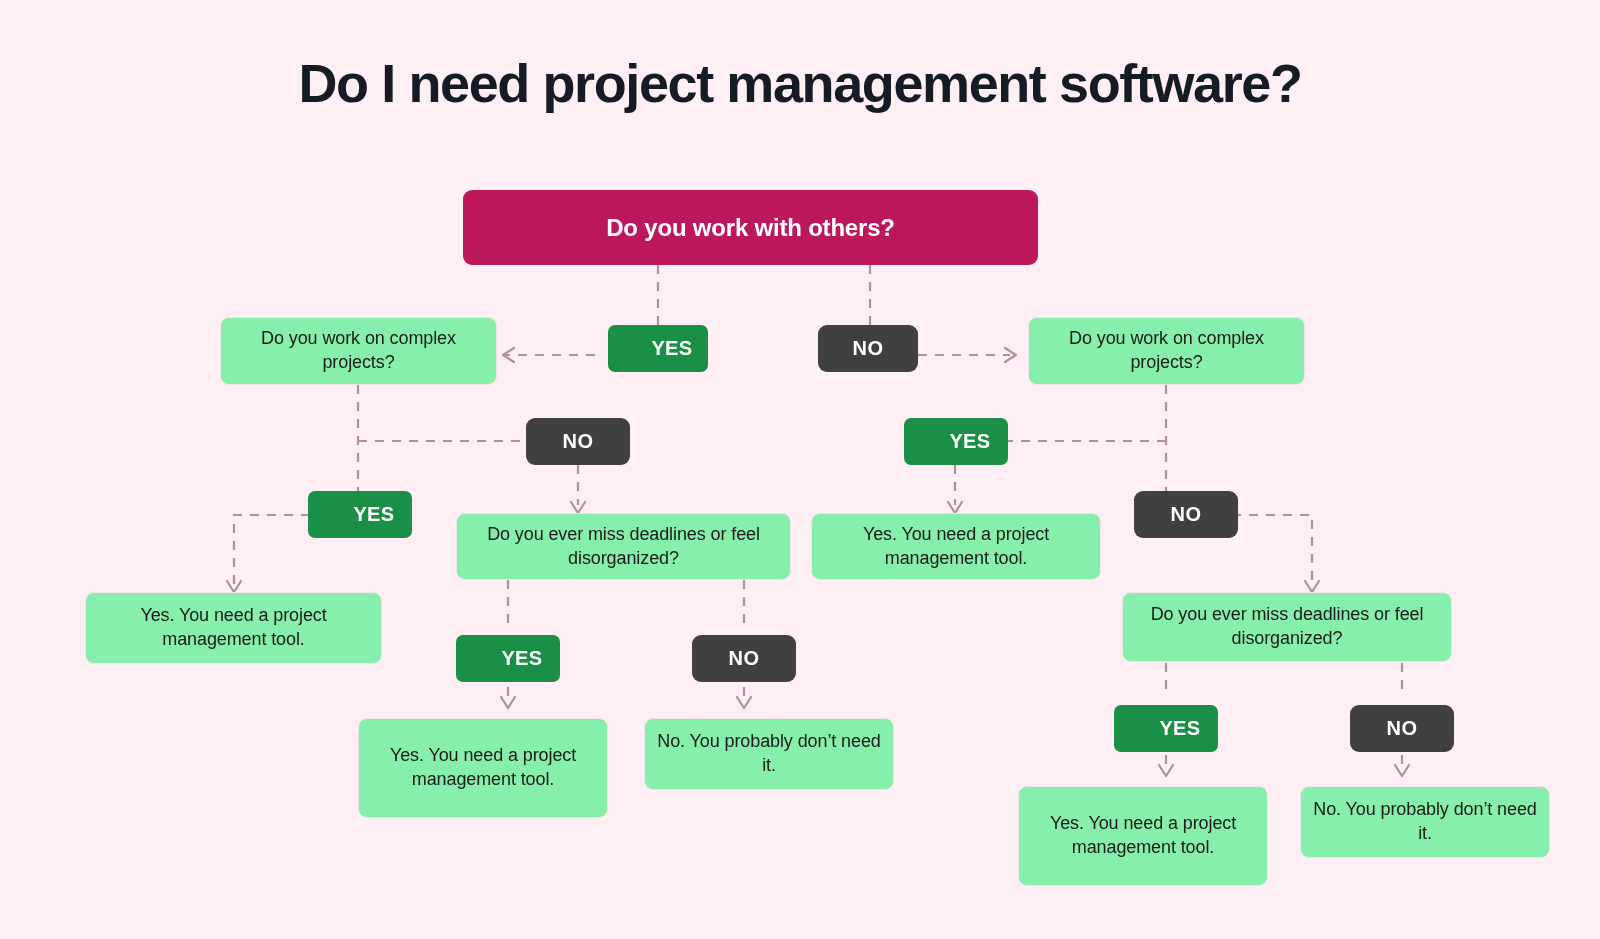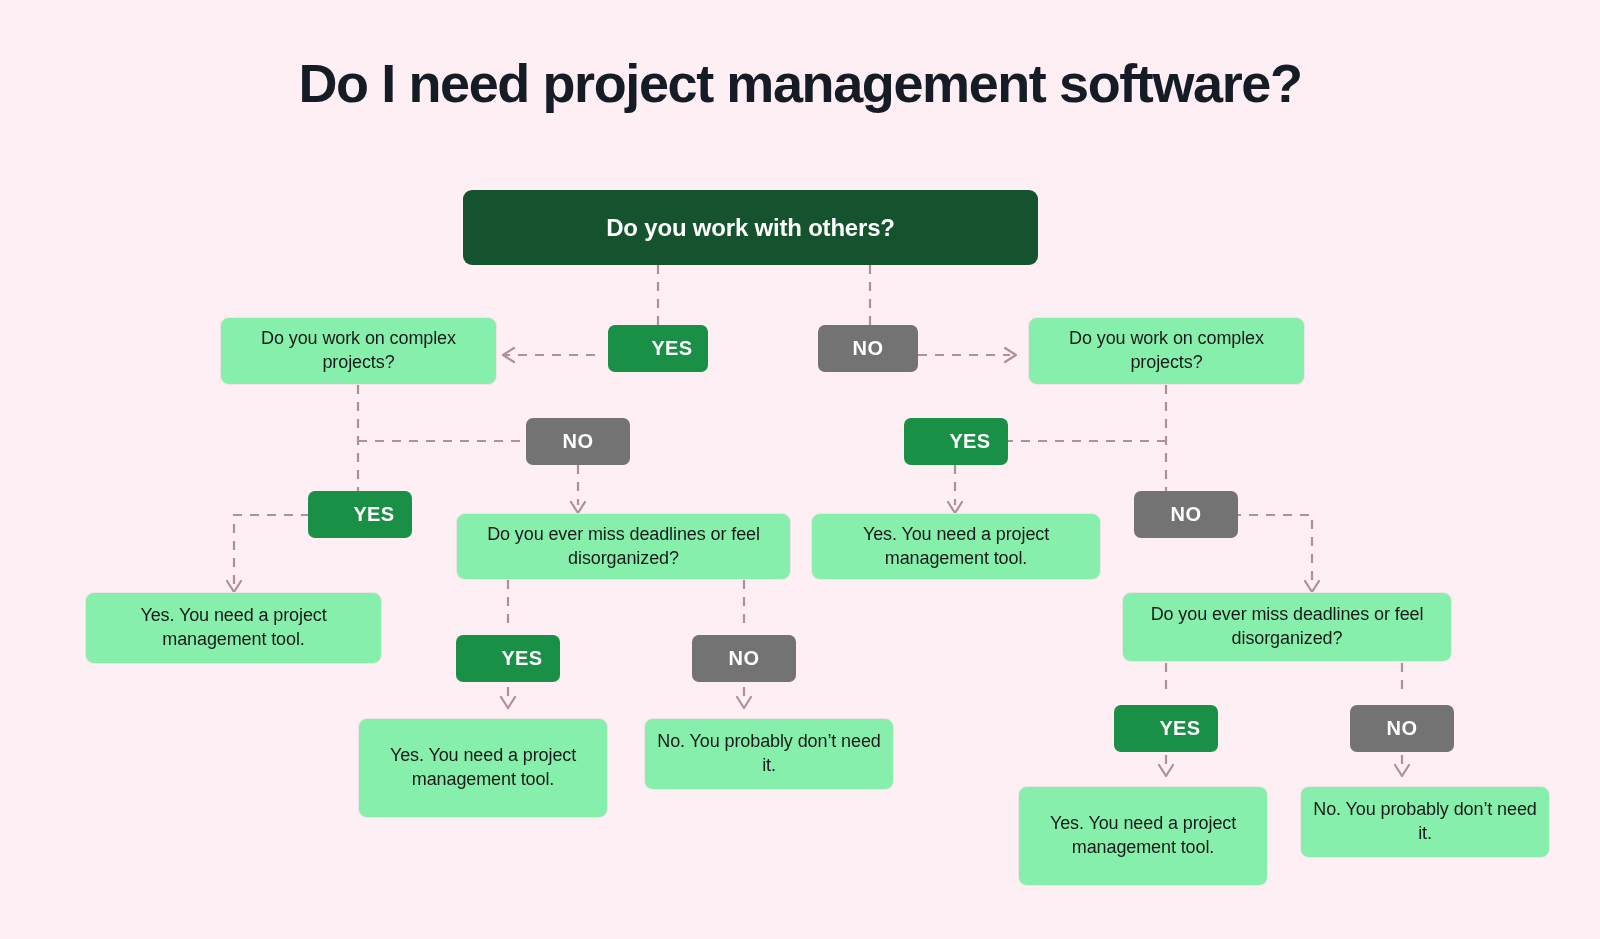--- a/index.html
+++ b/index.html
@@ -61,21 +61,21 @@
   .node {
     position: absolute;
     box-sizing: border-box;
     display: flex;
     align-items: center;
     justify-content: center;
     text-align: center;
   }
 
   .node-root {
-    background: #14532d;
+    background: #be185d;
     color: #ffffff;
     border-radius: 9px;
     font-size: 24px;
     font-weight: 700;
     letter-spacing: -0.2px;
   }
 
   .node-question,
   .node-result {
     background: #86efac;
@@ -95,21 +95,21 @@
     display: flex;
     align-items: center;
     justify-content: center;
     border-radius: 7px;
     color: #ffffff;
     font-size: 20px;
     font-weight: 700;
     letter-spacing: 0.4px;
   }
   .badge-yes { background: #1a9047; padding-left: 28px; }
-  .badge-no  { background: #737373; }
+  .badge-no  { background: #404040; border-radius: 9px; }
 </style>
 </head>
 <body>
 
 <div id="stage">
 
   <div id="page-title">Do I need project management software?</div>
 
   <svg id="connectors" viewBox="0 0 1600 939" width="1600" height="939">
 

